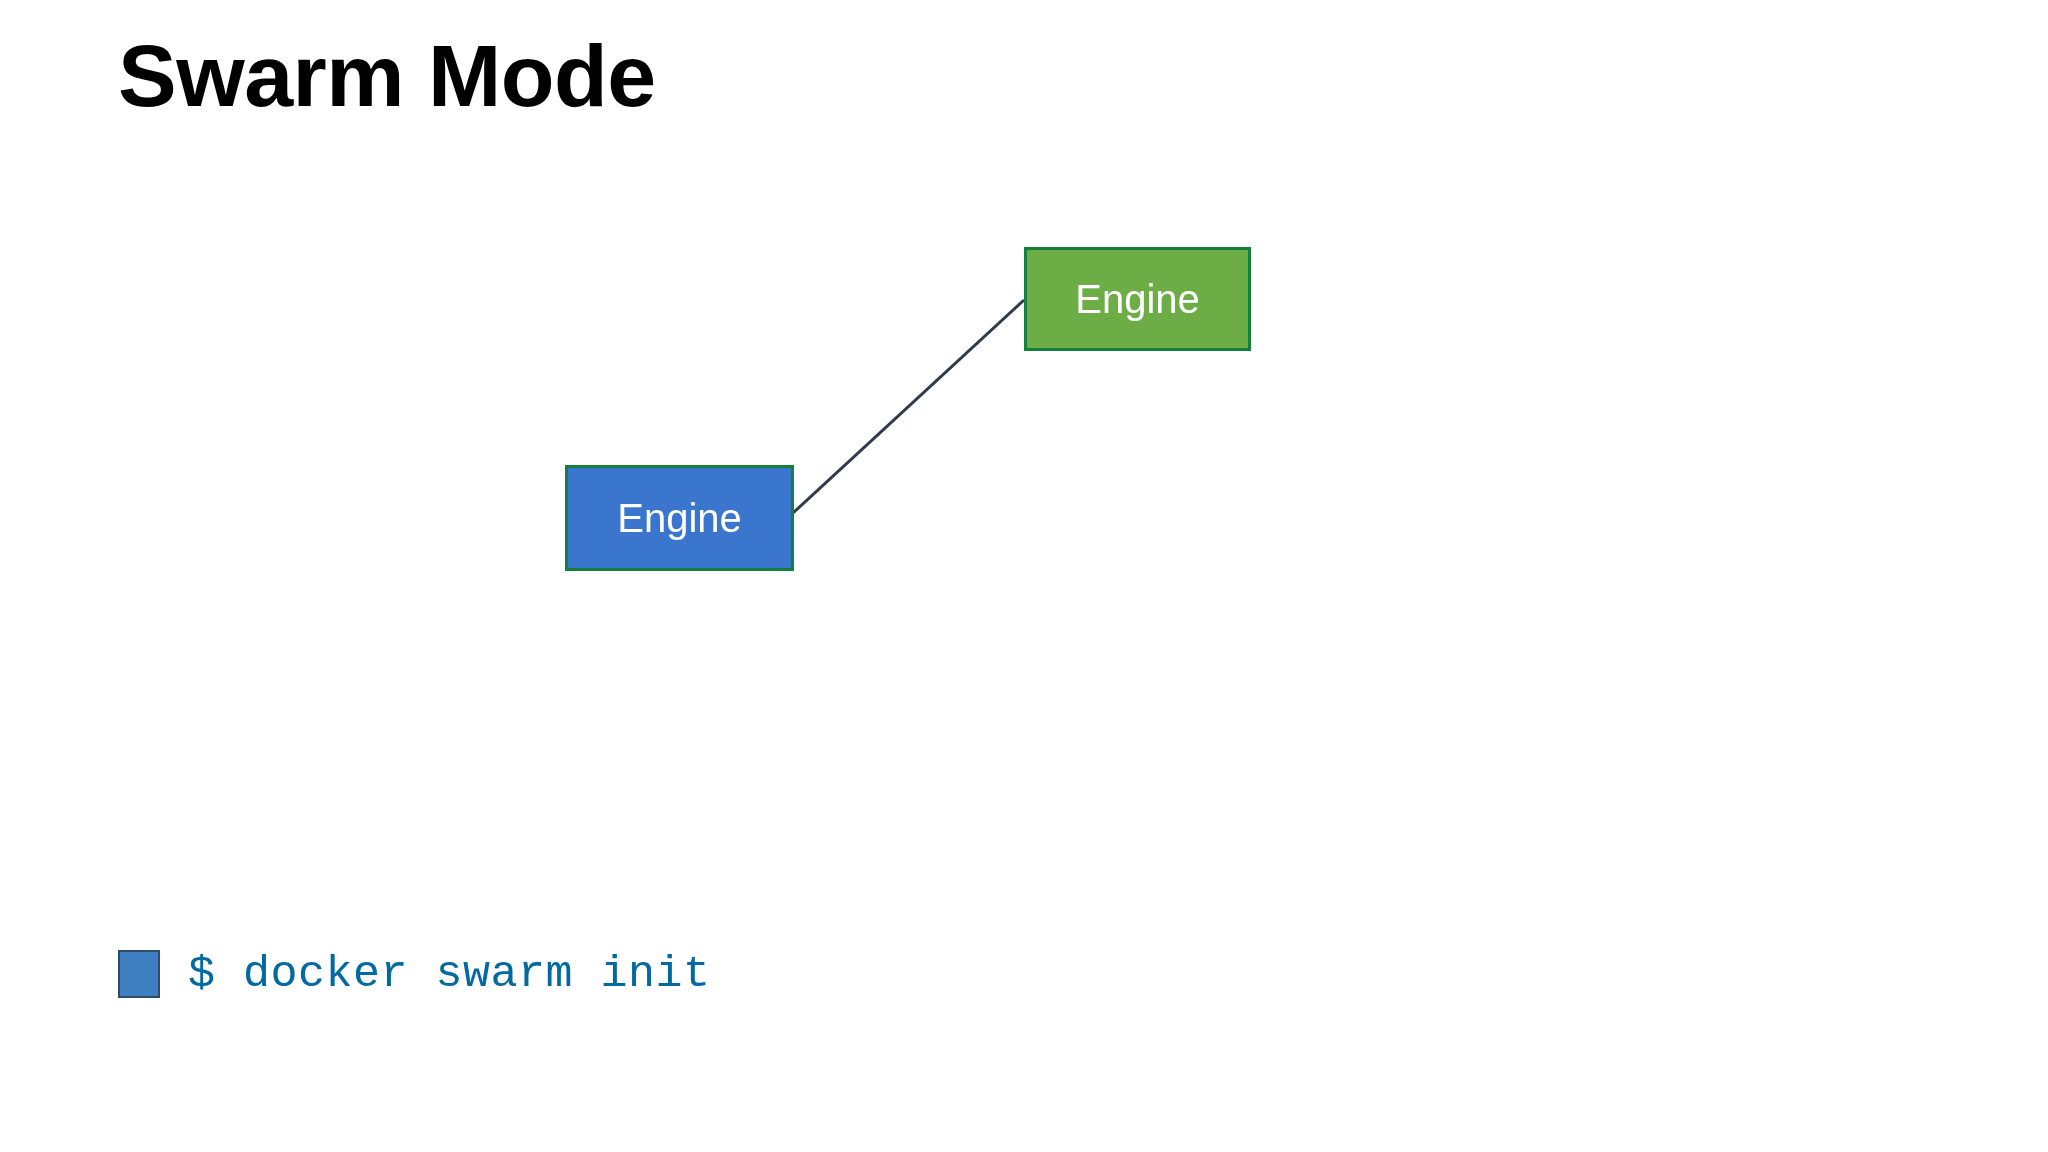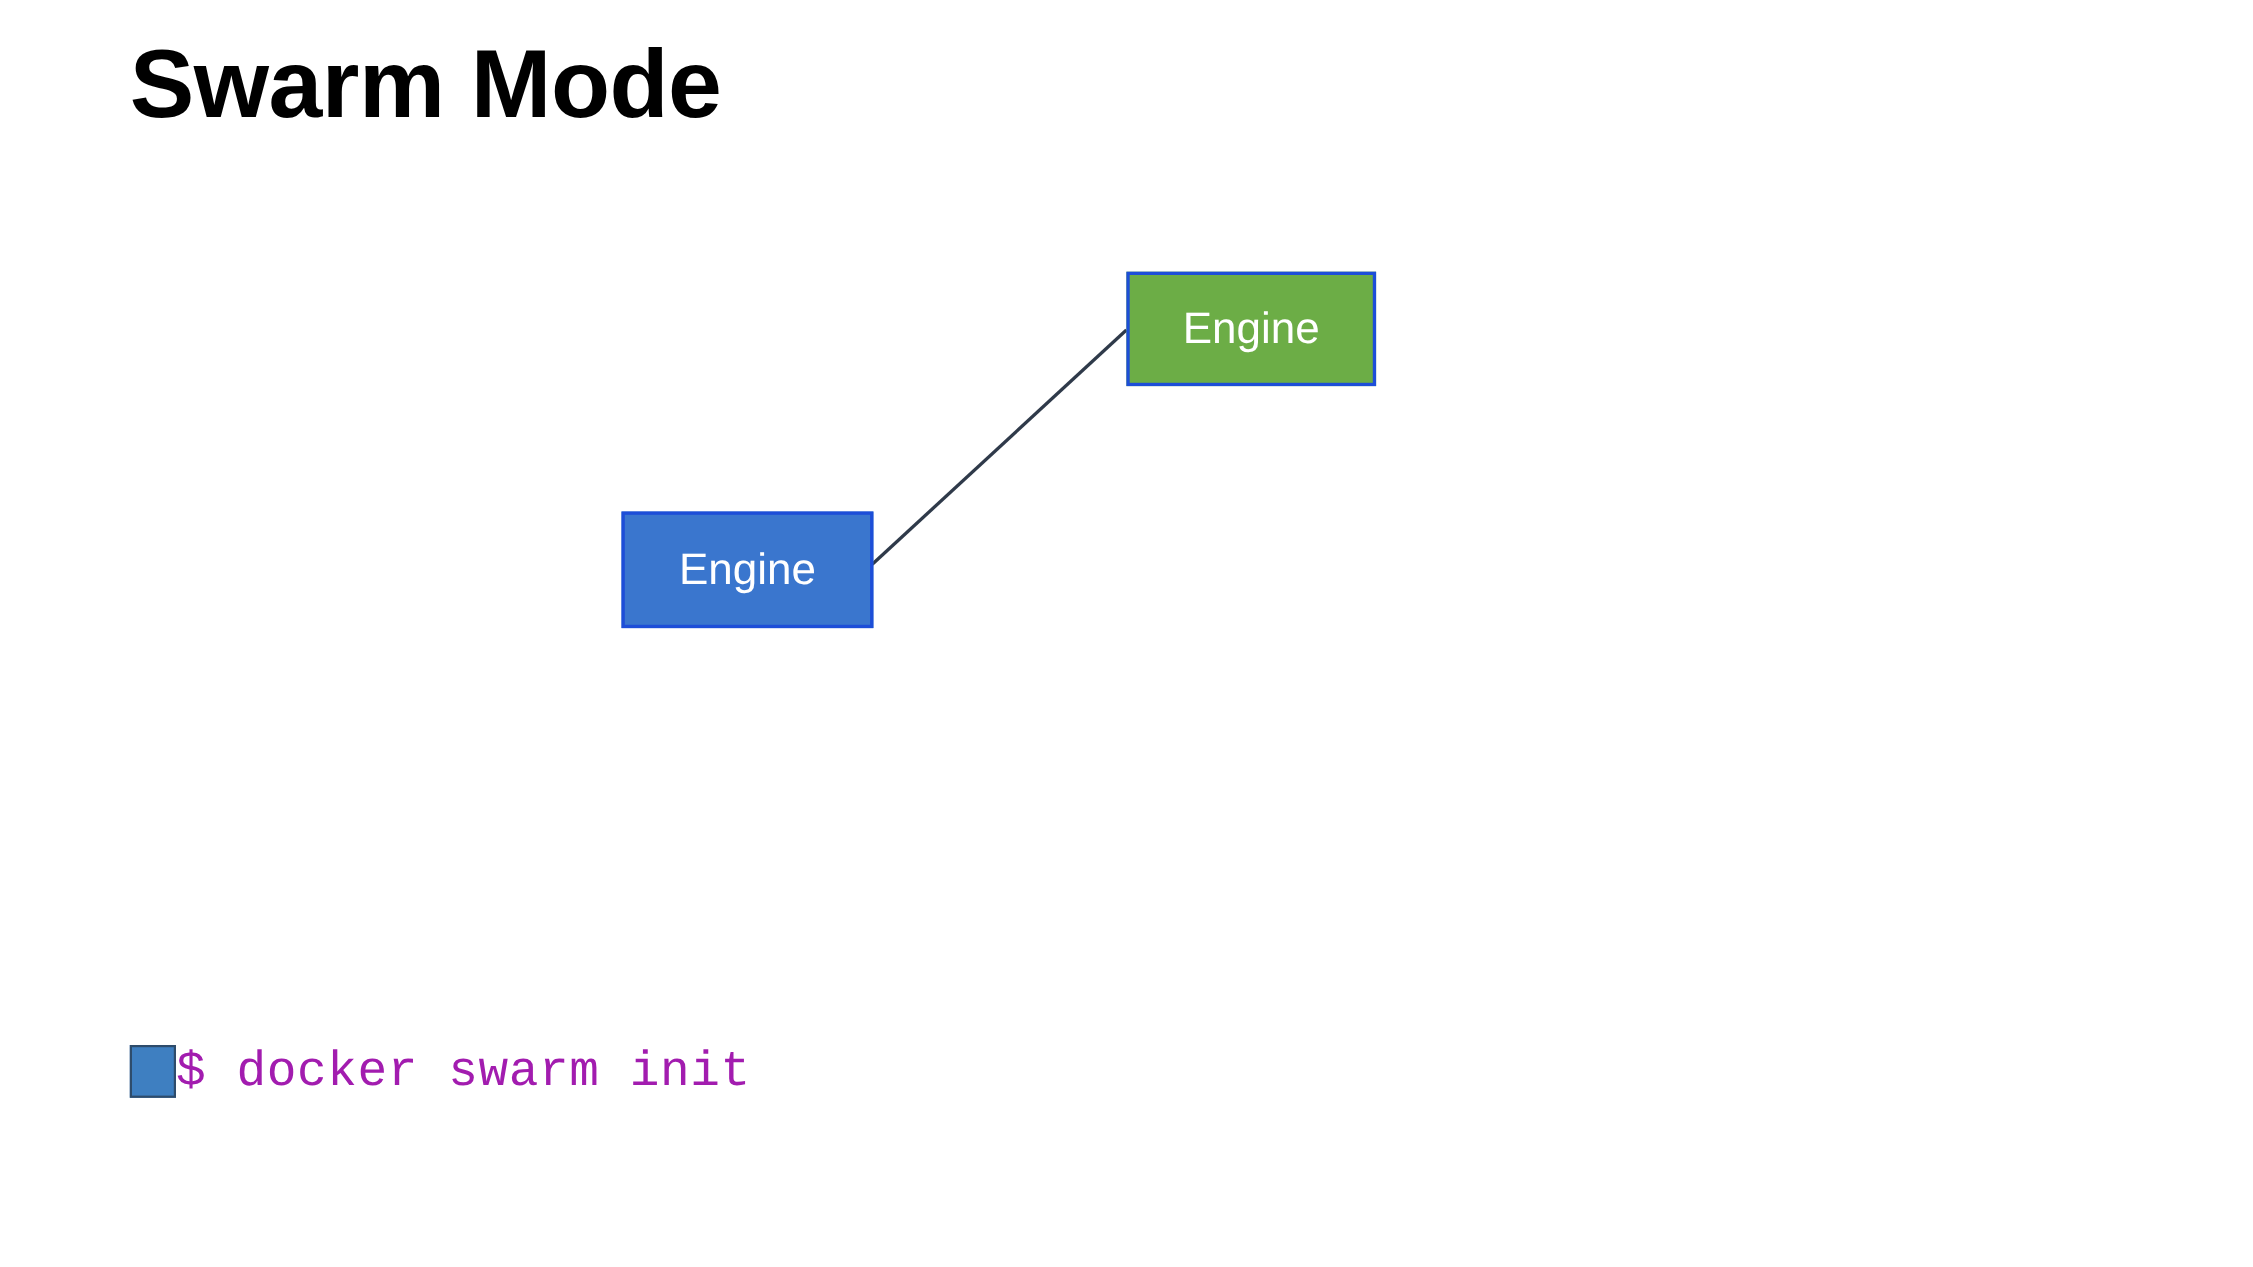--- a/index.html
+++ b/index.html
@@ -56,21 +56,21 @@
   .node {
     position: absolute;
     box-sizing: border-box;
     display: flex;
     align-items: center;
     justify-content: center;
     font-family: "Liberation Sans", sans-serif;
     font-size: 40px;
     font-weight: 400;
     color: #ffffff;
-    border: 3px solid #1d4ed8;
+    border: 3px solid #15803d;
   }
   .node-green {
     left: 1024px;
     top: 247px;
     width: 227px;
     height: 104px;
     background: #6CAD46;
   }
   .node-blue {
     left: 565px;
@@ -99,24 +99,25 @@
     box-sizing: border-box;
     width: 42px;
     height: 48px;
     border: 2px solid #2E4C6B;
     flex: 0 0 auto;
   }
   .swatch-blue  { background: #3E7FC1; }
   .swatch-green { background: #8CC87C; }
 
   .cmd {
+    margin-left: 28px;
     font-family: "Liberation Mono", "DejaVu Sans Mono", monospace;
     font-size: 45px;
     font-weight: 400;
-    color: #a21caf;
+    color: #0369a1;
     white-space: pre;
     letter-spacing: 0.5px;
     text-align: center;
   }
 </style>
 </head>
 <body>
 
 <div class="slide">
 

